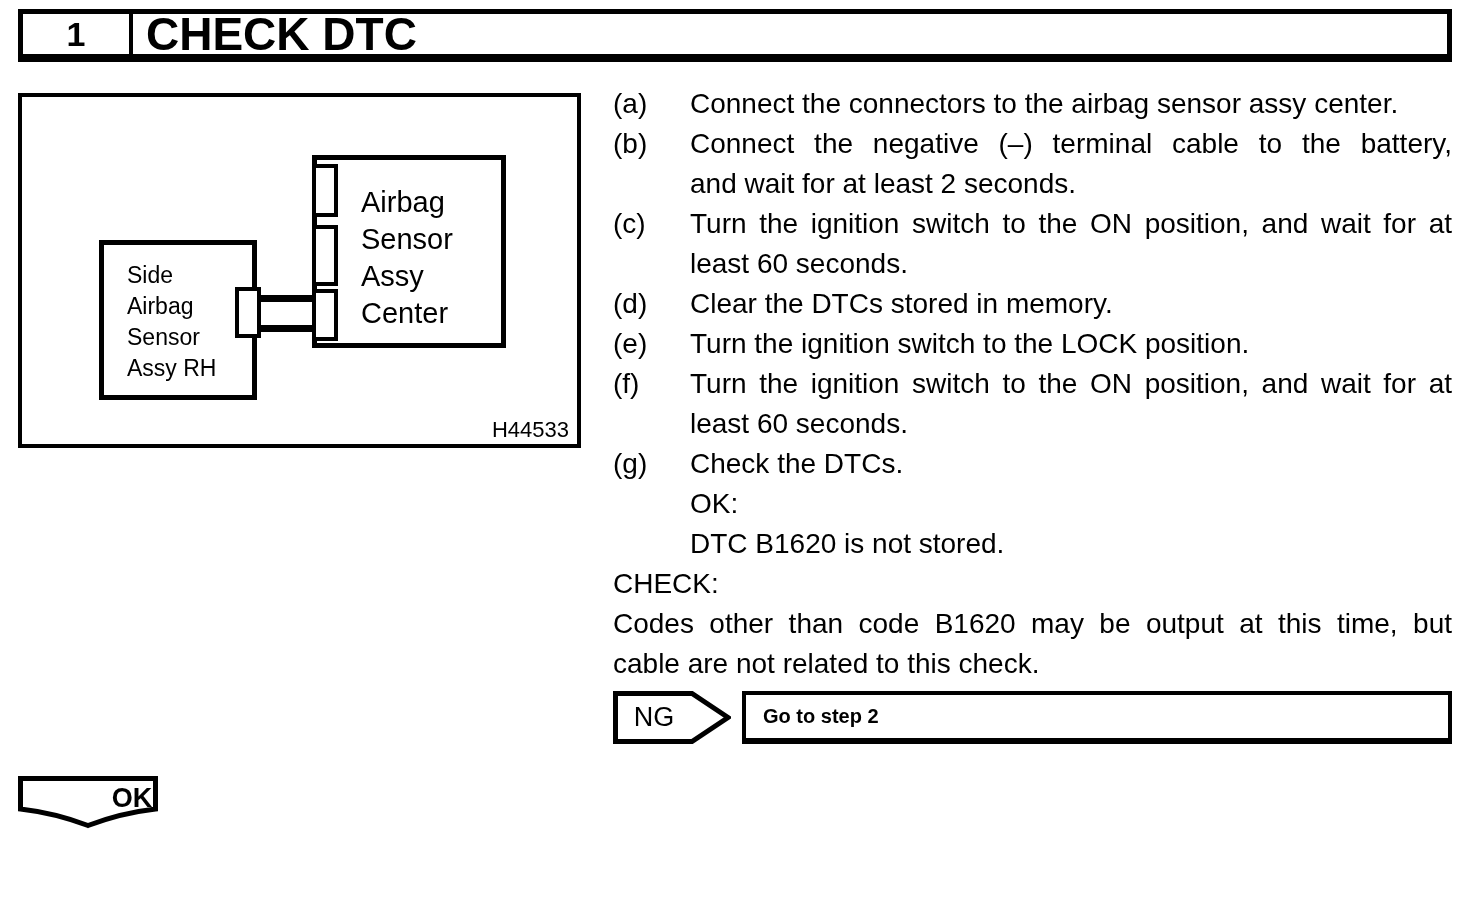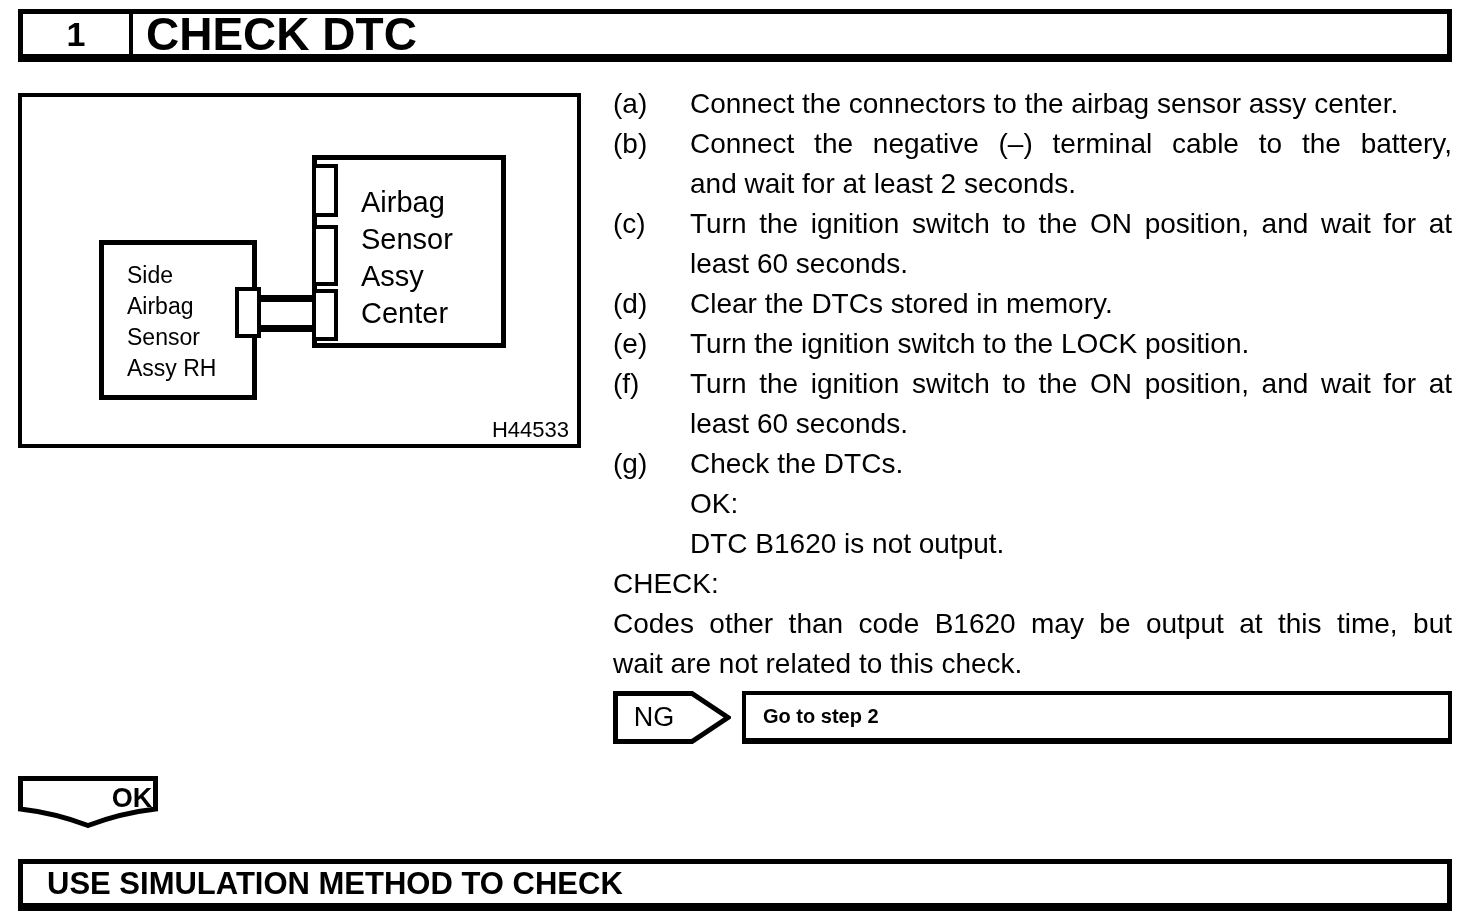--- a/index.html
+++ b/index.html
@@ -188,25 +188,25 @@
     </div>
 
     <div class="srow">
       <div class="slabel">(g)</div>
       <div class="sbody">
           <div>Check the DTCs.</div>
         </div>
     </div>
 
     <div class="sub">OK:</div>
-    <div class="sub">DTC B1620 is not output.</div>
+    <div class="sub">DTC B1620 is not stored.</div>
 
     <div>CHECK:</div>
     <div class="jl">Codes other than code B1620 may be output at this time, but</div>
-    <div>wait are not related to this check.</div>
+    <div>cable are not related to this check.</div>
   </div>
 
   <div class="ng-row">
     <div class="ng-shape">
       <svg width="118" height="53" viewBox="0 0 118 53">
         <polygon points="2.5,2.5 79,2.5 115,26.5 79,50.5 2.5,50.5" fill="#ffffff" stroke="#000000" stroke-width="5"></polygon>
       </svg>
       <div class="ng-label">NG</div>
     </div>
     <div class="ng-gap"></div>
@@ -215,17 +215,14 @@
     </div>
   </div>
 
   <div class="ok-shape">
     <svg width="140" height="53" viewBox="0 0 140 53">
       <path d="M2.5,2.5 H137.5 V33 Q103,37 70,49.5 Q37,37 2.5,33 Z" fill="#ffffff" stroke="#000000" stroke-width="5"></path>
     </svg>
     <div class="ok-label">OK</div>
   </div>
 
-  <div class="footer-bar">
-    <span>USE SIMULATION METHOD TO CHECK</span>
-  </div>
 
 </div>
 
 </body></html>

